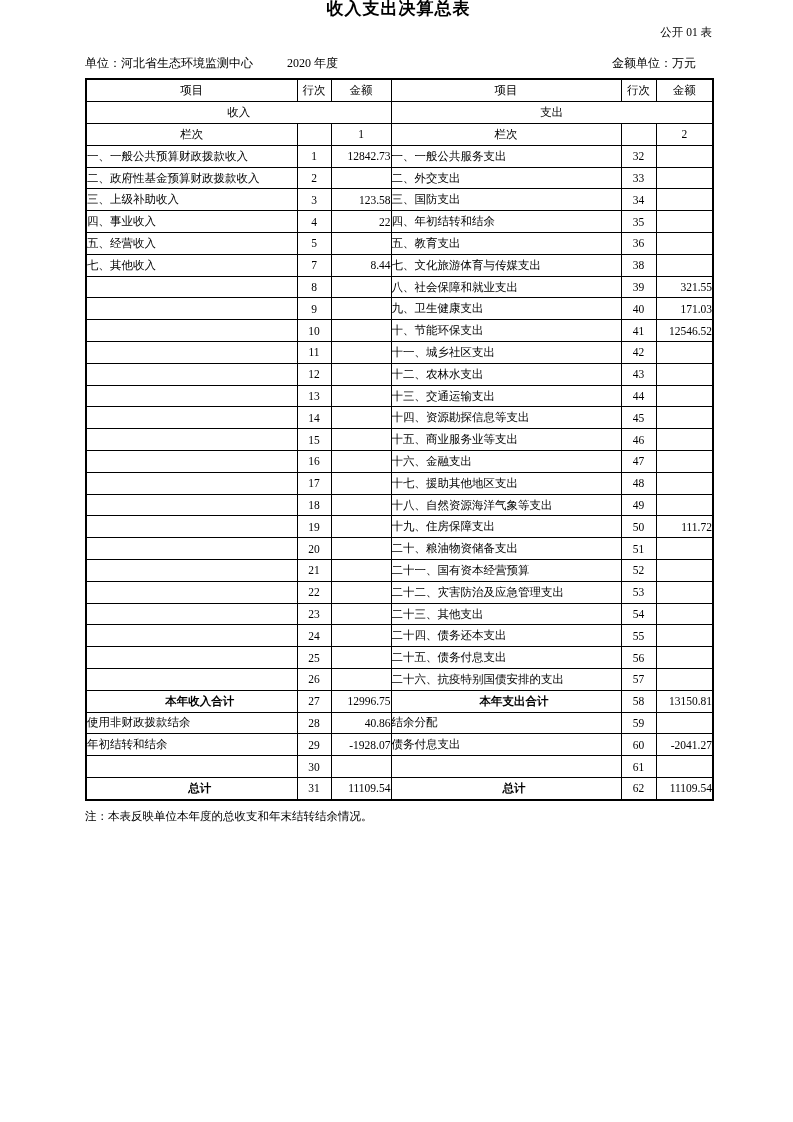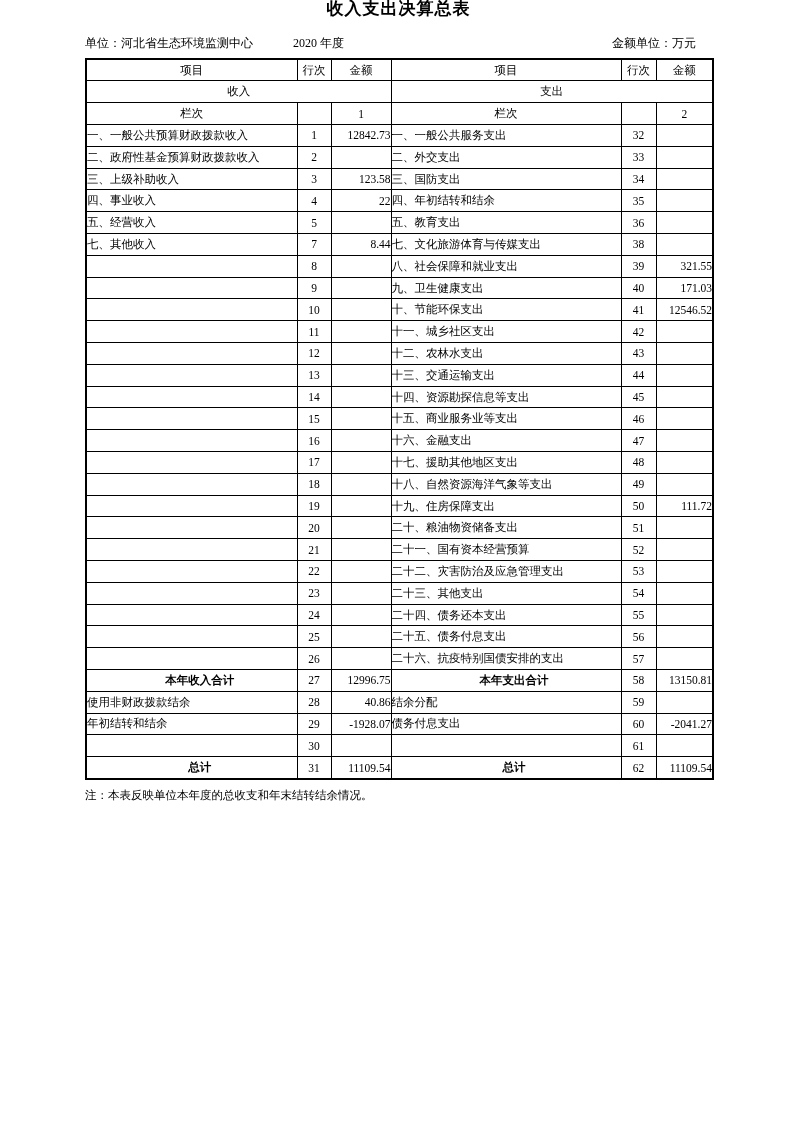--- a/index.html
+++ b/index.html
@@ -16,21 +16,21 @@
     font-family:"Liberation Sans","DejaVu Sans",sans-serif;
     font-weight:700;font-size:17px;line-height:1.1;letter-spacing:1px;
   }
   .form-label{
     margin-top:7px;text-align:right;font-size:11.5px;line-height:1.2;
   }
   .meta{
     position:relative;margin-top:17px;height:15px;font-size:12px;line-height:15px;
   }
   .meta-unit{position:absolute;left:0;top:0;}
-  .meta-year{position:absolute;left:208px;top:0;font-family:Liberation Serif, serif;}
+  .meta-year{position:absolute;left:202px;top:0;font-family:Liberation Serif, serif;}
   .meta-amount-unit{position:absolute;right:16px;top:0;}
   table.main{
     margin-top:7px;border-collapse:collapse;table-layout:fixed;width:627px;
     border:2px solid #000;
   }
   table.main th, table.main td{
     border:1px solid #000;padding:0;height:20.8px;
     font-size:11.5px;font-weight:400;vertical-align:middle;
     overflow:hidden;white-space:nowrap;
   }
@@ -49,20 +49,21 @@
   td.num-r{text-align:right;padding-right:1px;}
   .note{
     margin-top:8px;font-size:11.5px;line-height:1.3;text-align:left;
   }
 </style>
 </head>
 <body>
 
 <div class="sheet">
   <div class="title">收入支出决算总表</div>
+  <div class="form-label">公开 01 表</div>
   <div class="meta">
     <span class="meta-unit">单位：河北省生态环境监测中心</span>
     <span class="meta-year">2020 年度</span>
     <span class="meta-amount-unit">金额单位：万元</span>
   </div>
 
   <table class="main">
     <colgroup>
       <col style="width:211px">
         <col style="width:34px">

